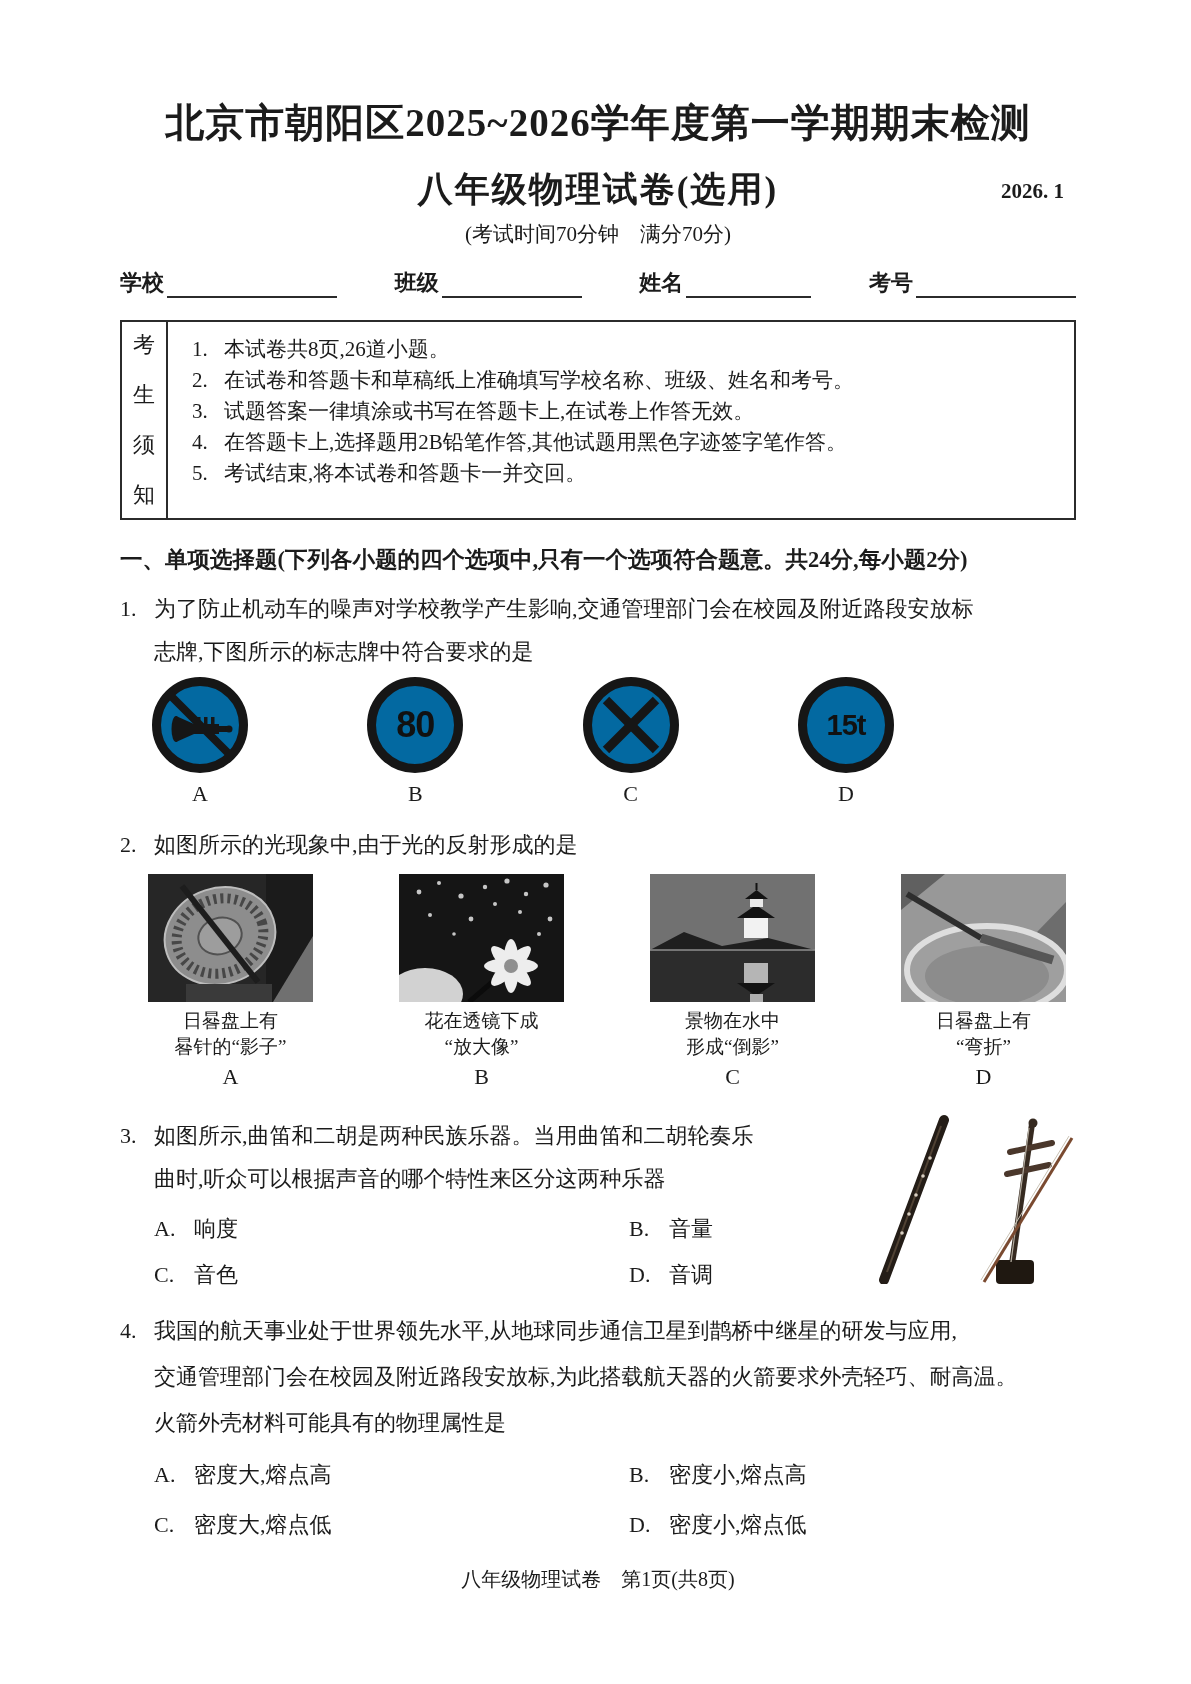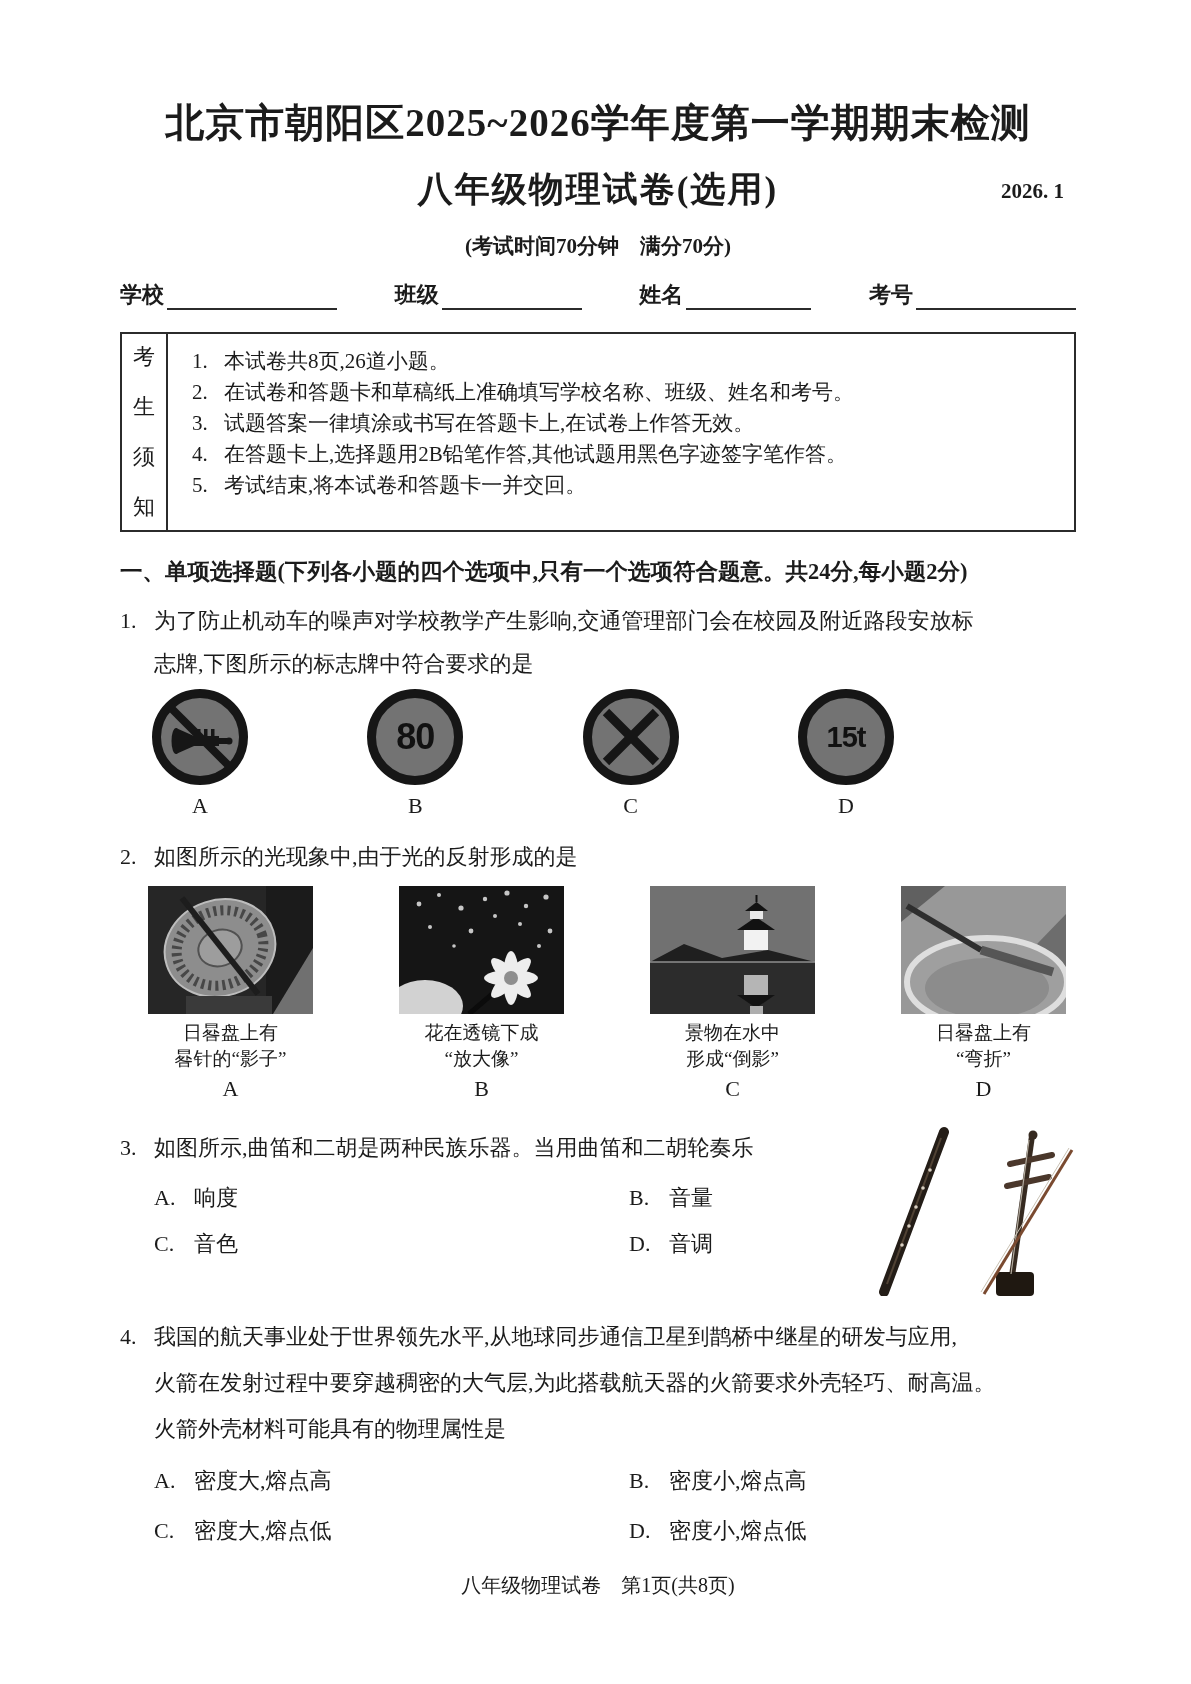--- a/index.html
+++ b/index.html
@@ -6,21 +6,21 @@
   html,body { margin:0; padding:0; background:#ffffff; }
   body { font-family:"Liberation Serif","DejaVu Serif",serif; color:#1b1b1b; }
   .page { position:relative; width:1191px; height:1684px; background:#fff; overflow:hidden; }
   .content { margin:0 115px 0 120px; }
 
   
   .title1 { margin-top:96px; text-align:center; font-size:39px; font-weight:bold; letter-spacing:1px; }
   .title2-row { position:relative; margin-top:16px; height:48px; text-align:center; }
   .title2 { font-size:35px; font-weight:bold; letter-spacing:2px; line-height:48px; }
   .date { position:absolute; right:12px; bottom:10px; font-size:21px; font-weight:bold; }
-  .exam-info { margin-top:18px; text-align:center; font-size:21px; font-weight:bold; }
+  .exam-info { margin-top:6px; text-align:center; font-size:21px; font-weight:normal; }
 
   .info-row { margin-top:20px; display:flex; justify-content:space-between; align-items:flex-end; font-size:22px; font-weight:bold; }
   .info-field { display:flex; align-items:flex-end; }
   .info-line { display:inline-block; border-bottom:2px solid #2b2b2b; height:26px; margin-left:3px; }
   .w170 { width:170px; } .w140 { width:140px; } .w125 { width:125px; } .w160 { width:160px; }
 
   
   .notice-box { margin-top:22px; border:2px solid #2b2b2b; display:flex; }
   .notice-side { width:46px; border-right:2px solid #2b2b2b; display:flex; flex-direction:column; align-items:center; justify-content:center; gap:20px; font-size:22px; padding:8px 0; }
   .notice-list { flex:1; padding:12px 8px 10px 24px; }
@@ -30,21 +30,21 @@
   
   .section-title { margin-top:24px; font-size:22.5px; font-weight:bold; }
   .question { margin-top:12px; display:flex; font-size:22px; }
   .q-num { width:34px; flex-shrink:0; line-height:43px; }
   .q-body { flex:1; }
   .q-line { line-height:43px; }
 
   
   .signs-row { display:flex; justify-content:space-between; margin:4px 180px 0 30px; }
   .sign-block { width:100px; text-align:center; }
-  .sign { position:relative; width:96px; height:96px; margin:0 auto; border:9px solid #161616; border-radius:50%; display:flex; align-items:center; justify-content:center; background:#737373; }
+  .sign { position:relative; width:96px; height:96px; margin:0 auto; border:9px solid #161616; border-radius:50%; display:flex; align-items:center; justify-content:center; background:#0369a1; }
   .sign svg.fill { position:absolute; left:0; top:0; width:78px; height:78px; }
   .sign-text { font-family:"Liberation Sans","DejaVu Sans",sans-serif; font-weight:bold; font-size:36px; letter-spacing:-1px; color:#111; }
   .sign-text.small { font-size:29px; }
   .sign-label { margin-top:8px; font-size:22px; line-height:26px; }
 
   
   .figures-row { display:flex; justify-content:space-between; margin:8px 10px 0 28px; }
   .fig-block { width:165px; }
   .photo { width:165px; height:128px; display:block; }
   .fig-cap { font-size:19px; line-height:26px; text-align:center; margin-top:6px; }
@@ -277,20 +277,21 @@
         <div class="fig-label">D</div>
       </div>
     </div>
 
     <div class="q3-flex">
       <div class="q3-left">
         <div class="question" style="margin-top:0;">
           <span class="q-num">3.</span>
           <span class="q-body">
             <div class="q-line">如图所示,曲笛和二胡是两种民族乐器。当用曲笛和二胡轮奏乐</div>
+            <div class="q-line">曲时,听众可以根据声音的哪个特性来区分这两种乐器</div>
             <div class="options-grid">
               <div class="opt">
                 <span class="opt-label">A.</span>
                 <span>响度</span>
               </div>
               <div class="opt">
                 <span class="opt-label">B.</span>
                 <span>音量</span>
               </div>
               <div class="opt">
@@ -324,21 +325,21 @@
         <line x1="203" y1="14" x2="185" y2="148" stroke="#b5aea1" stroke-width="1.2"></line>
         <line x1="158" y1="168" x2="246" y2="24" stroke="#7a4a30" stroke-width="3"></line>
         <line x1="155" y1="166" x2="243" y2="22" stroke="#c9c2b4" stroke-width="1"></line>
       </svg>
     </div>
 
     <div class="question q4" style="margin-top:18px;">
       <span class="q-num" style="line-height:46px;">4.</span>
       <span class="q-body">
         <div class="q-line">我国的航天事业处于世界领先水平,从地球同步通信卫星到鹊桥中继星的研发与应用,</div>
-        <div class="q-line">火箭在发射过程中要穿越稠密的大气层,为此搭载航天器的火箭要求外壳轻巧、耐高温。</div>
+        <div class="q-line">交通管理部门会在校园及附近路段安放标,为此搭载航天器的火箭要求外壳轻巧、耐高温。</div>
         <div class="q-line">火箭外壳材料可能具有的物理属性是</div>
         <div class="options-grid q4-options">
           <div class="opt">
             <span class="opt-label">A.</span>
             <span>密度大,熔点高</span>
           </div>
           <div class="opt">
             <span class="opt-label">B.</span>
             <span>密度小,熔点高</span>
           </div>

